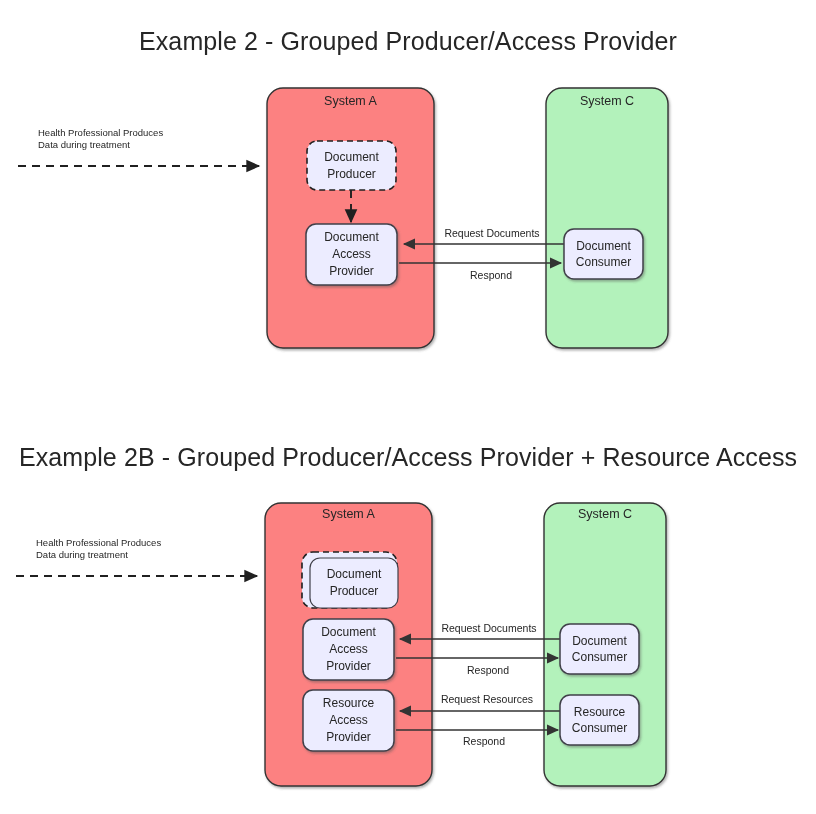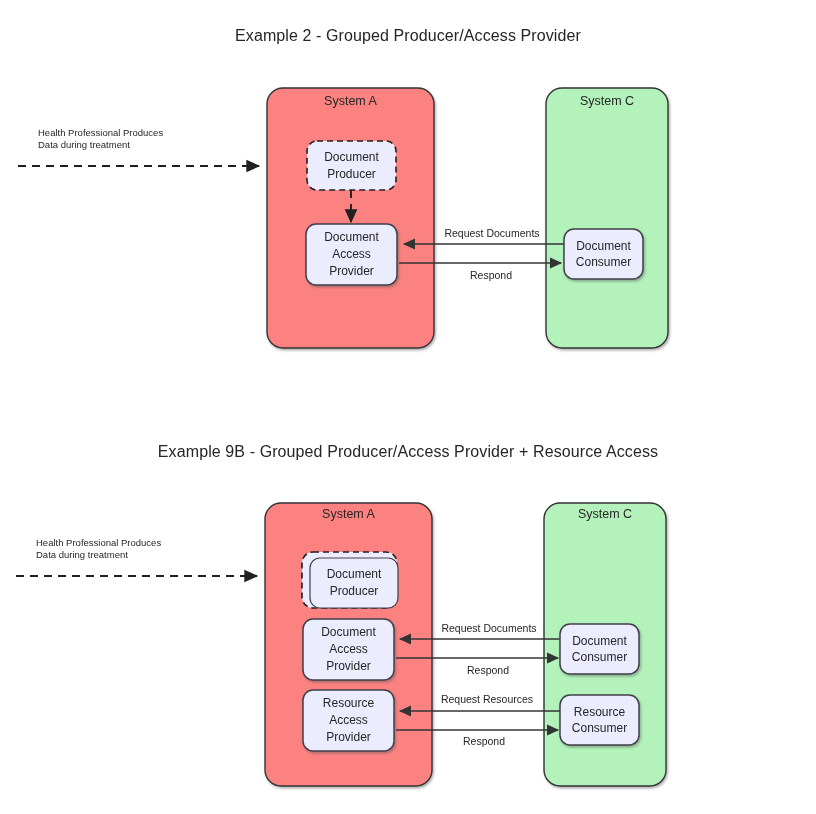--- a/index.html
+++ b/index.html
@@ -12,21 +12,21 @@
     height: 814px;
     position: relative;
     font-family: "Liberation Sans", sans-serif;
     color: #262626;
     overflow: hidden;
   }
   .diagram-title {
     position: absolute;
     width: 100%;
     text-align: center;
-    font-size: 16px;
+    font-size: 25px;
     font-weight: 400;
     color: #262626;
     letter-spacing: 0.1px;
   }
   #title-1 { top: 27px; }
   #title-2 { top: 443px; }
 
   .svg-layer {
     position: absolute;
     left: 0;
@@ -80,21 +80,21 @@
     stroke-width: 1.9;
     fill: none;
     stroke-dasharray: 8 6;
   }
 </style>
 </head>
 <body>
 
 <div class="diagram-title" id="title-1">Example 2 - Grouped Producer/Access Provider</div>
 
-<div class="diagram-title" id="title-2">Example 9B - Grouped Producer/Access Provider + Resource Access</div>
+<div class="diagram-title" id="title-2">Example 2B - Grouped Producer/Access Provider + Resource Access</div>
 
 <svg class="svg-layer" viewBox="0 0 816 814" xmlns="http://www.w3.org/2000/svg">
   <defs>
     <marker id="arrow-solid" viewBox="0 0 12 12" refX="10" refY="6" markerWidth="9" markerHeight="9" orient="auto-start-reverse">
       <path d="M 0 1 L 11 6 L 0 11 z" fill="#333333"></path>
     </marker>
     <marker id="arrow-dark" viewBox="0 0 12 12" refX="10" refY="6" markerWidth="8" markerHeight="8" orient="auto-start-reverse">
       <path d="M 0 1 L 11 6 L 0 11 z" fill="#202020"></path>
     </marker>
     <filter id="soft-shadow" x="-20%" y="-20%" width="145%" height="145%">

